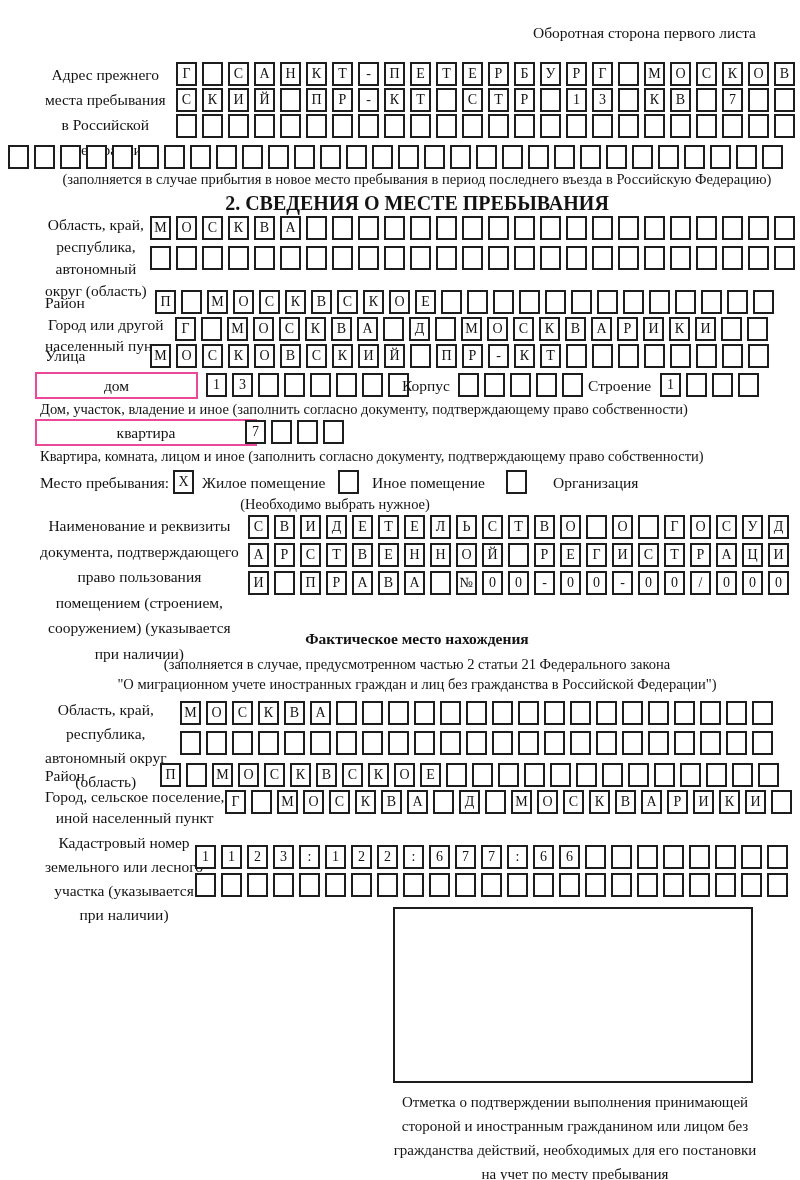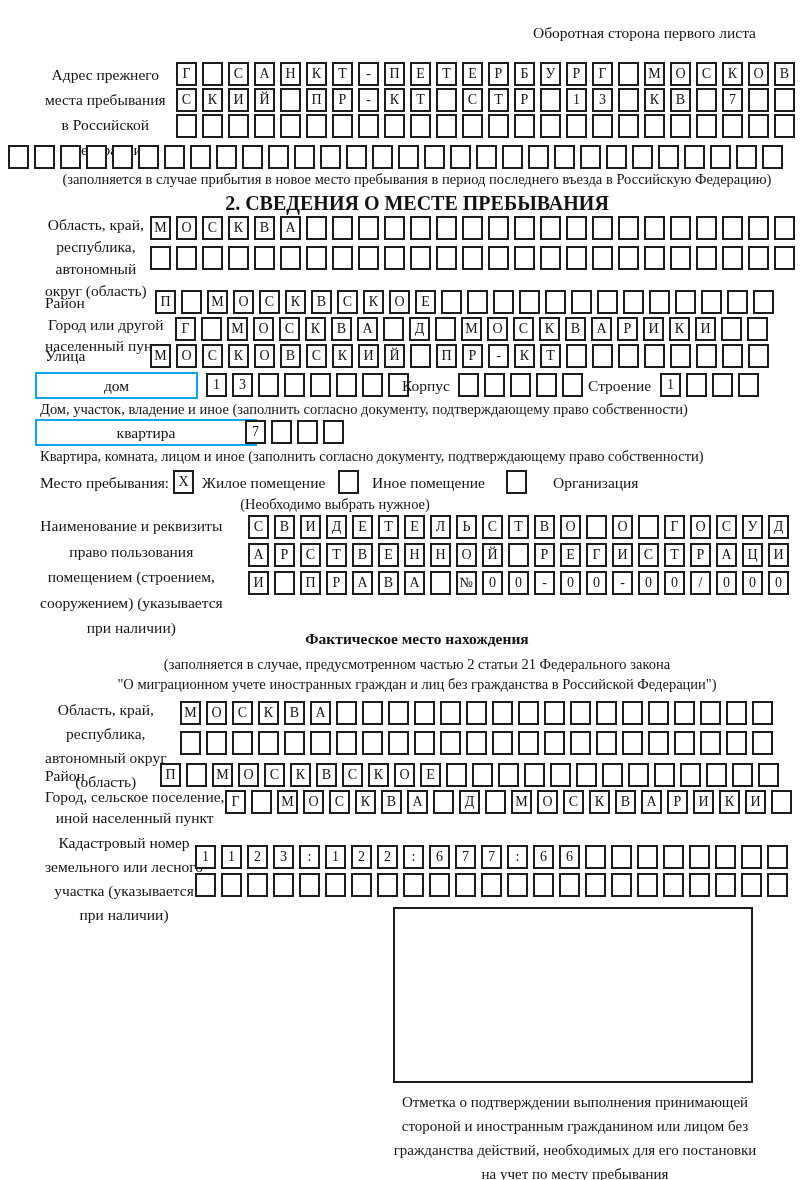--- a/index.html
+++ b/index.html
@@ -4,21 +4,21 @@
 <style>
   html,body{margin:0;padding:0;background:#ffffff;}
   body{width:800px;height:1180px;position:relative;font-family:"Liberation Serif",serif;color:#131313;}
   .abs{position:absolute;}
   .cellrow{display:flex;gap:5px;}
   .cell{box-sizing:border-box;flex:none;width:21px;height:24px;border:2px solid #1d1d1d;background:#fff;
         display:flex;align-items:center;justify-content:center;font-size:14px;line-height:1;}
   .lbl{font-size:15.5px;line-height:22px;text-align:center;}
   .cap{font-size:14.5px;}
   .center{width:800px;text-align:center;margin-left:17px;}
-  .boxfield{box-sizing:border-box;border:2px solid #0ea5e9;height:27px;display:flex;
+  .boxfield{box-sizing:border-box;border:2px solid #ec4899;height:27px;display:flex;
             align-items:center;justify-content:center;font-size:15.5px;background:#fff;}
   .heading{font-weight:bold;font-size:20px;}
   .stampbox{box-sizing:border-box;border:2px solid #1d1d1d;background:#fff;}
 </style>
 </head>
 <body>
 
 <div class="abs lbl" style="top:22px;right:44px;">Оборотная сторона первого листа</div>
 
 <div class="abs lbl" style="left:45px;top:62px;line-height:25px;">
@@ -329,20 +329,21 @@
 <span class="abs cell" style="left:173px;top:470px;">X</span>
 <div class="abs lbl" style="left:202px;top:472px;">Жилое помещение</div>
 <span class="abs cell" style="left:338px;top:470px;"></span>
 <div class="abs lbl" style="left:372px;top:472px;">Иное помещение</div>
 <span class="abs cell" style="left:506px;top:470px;"></span>
 <div class="abs lbl" style="left:553px;top:472px;">Организация</div>
 <div class="abs cap" style="left:150px;top:496px;width:370px;text-align:center;">(Необходимо выбрать нужное)</div>
 
 <div class="abs lbl" style="left:40px;top:513px;line-height:25.5px;">
   <div>Наименование и реквизиты</div>
+  <div>документа, подтверждающего</div>
   <div>право пользования</div>
   <div>помещением (строением,</div>
   <div>сооружением) (указывается</div>
   <div>при наличии)</div>
 </div>
 <div class="abs cellrow" style="left:248px;top:515px;">
     <span class="cell">С</span>
     <span class="cell">В</span>
     <span class="cell">И</span>
     <span class="cell">Д</span>

